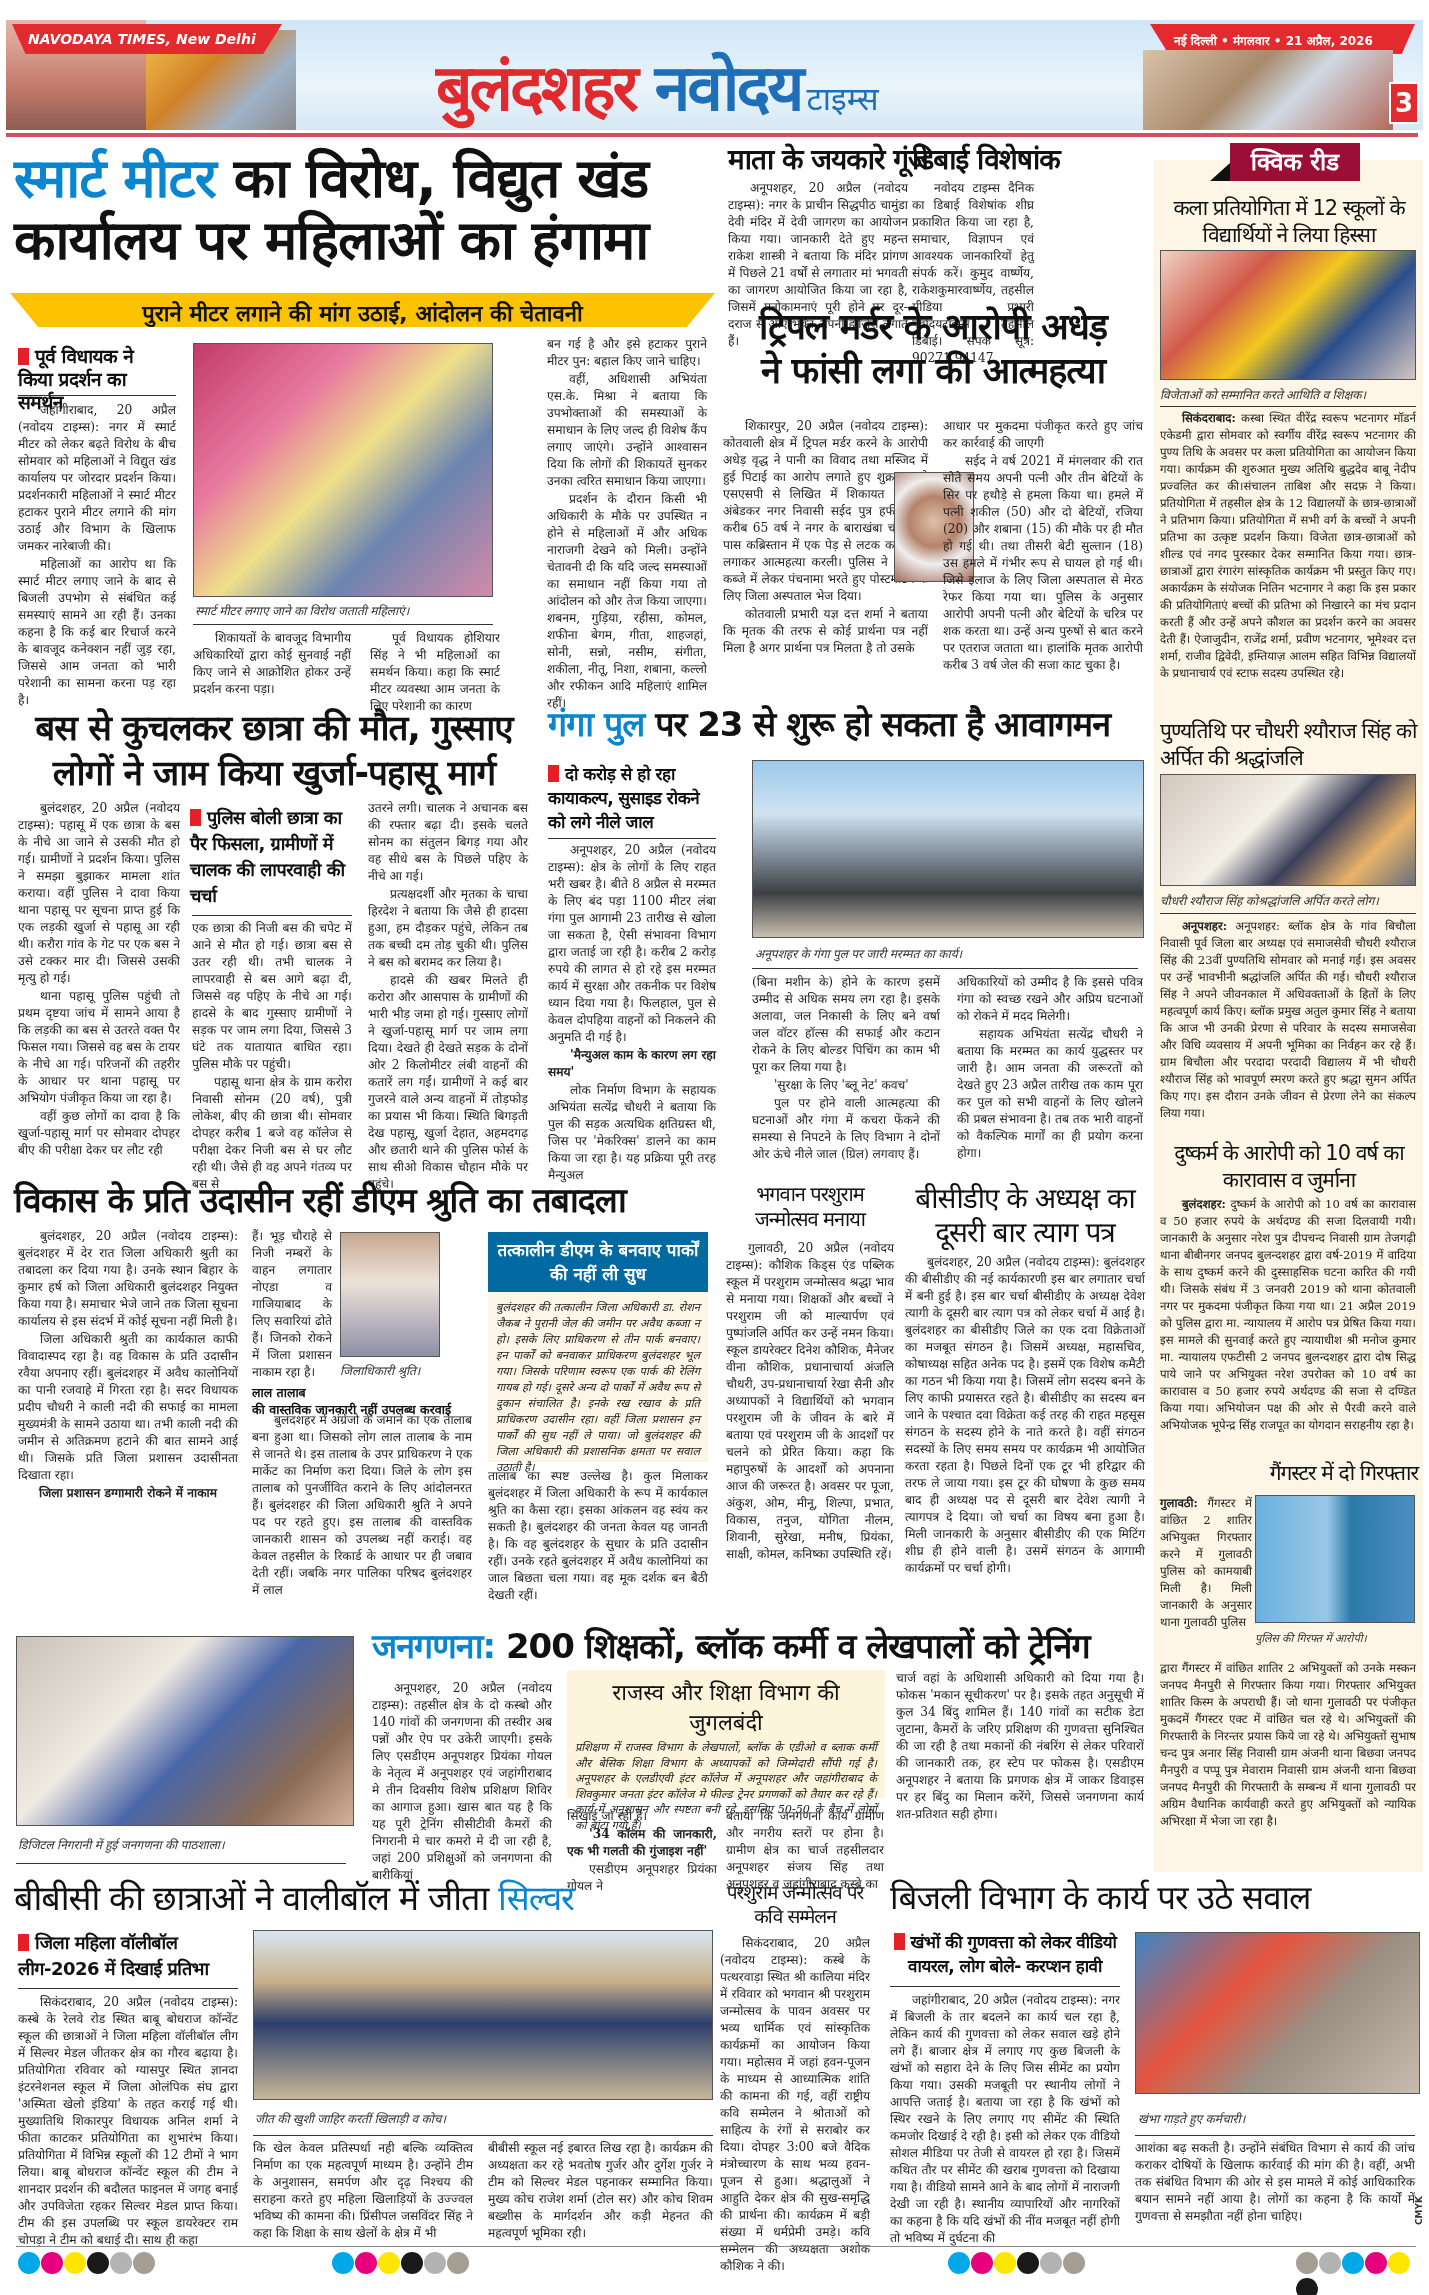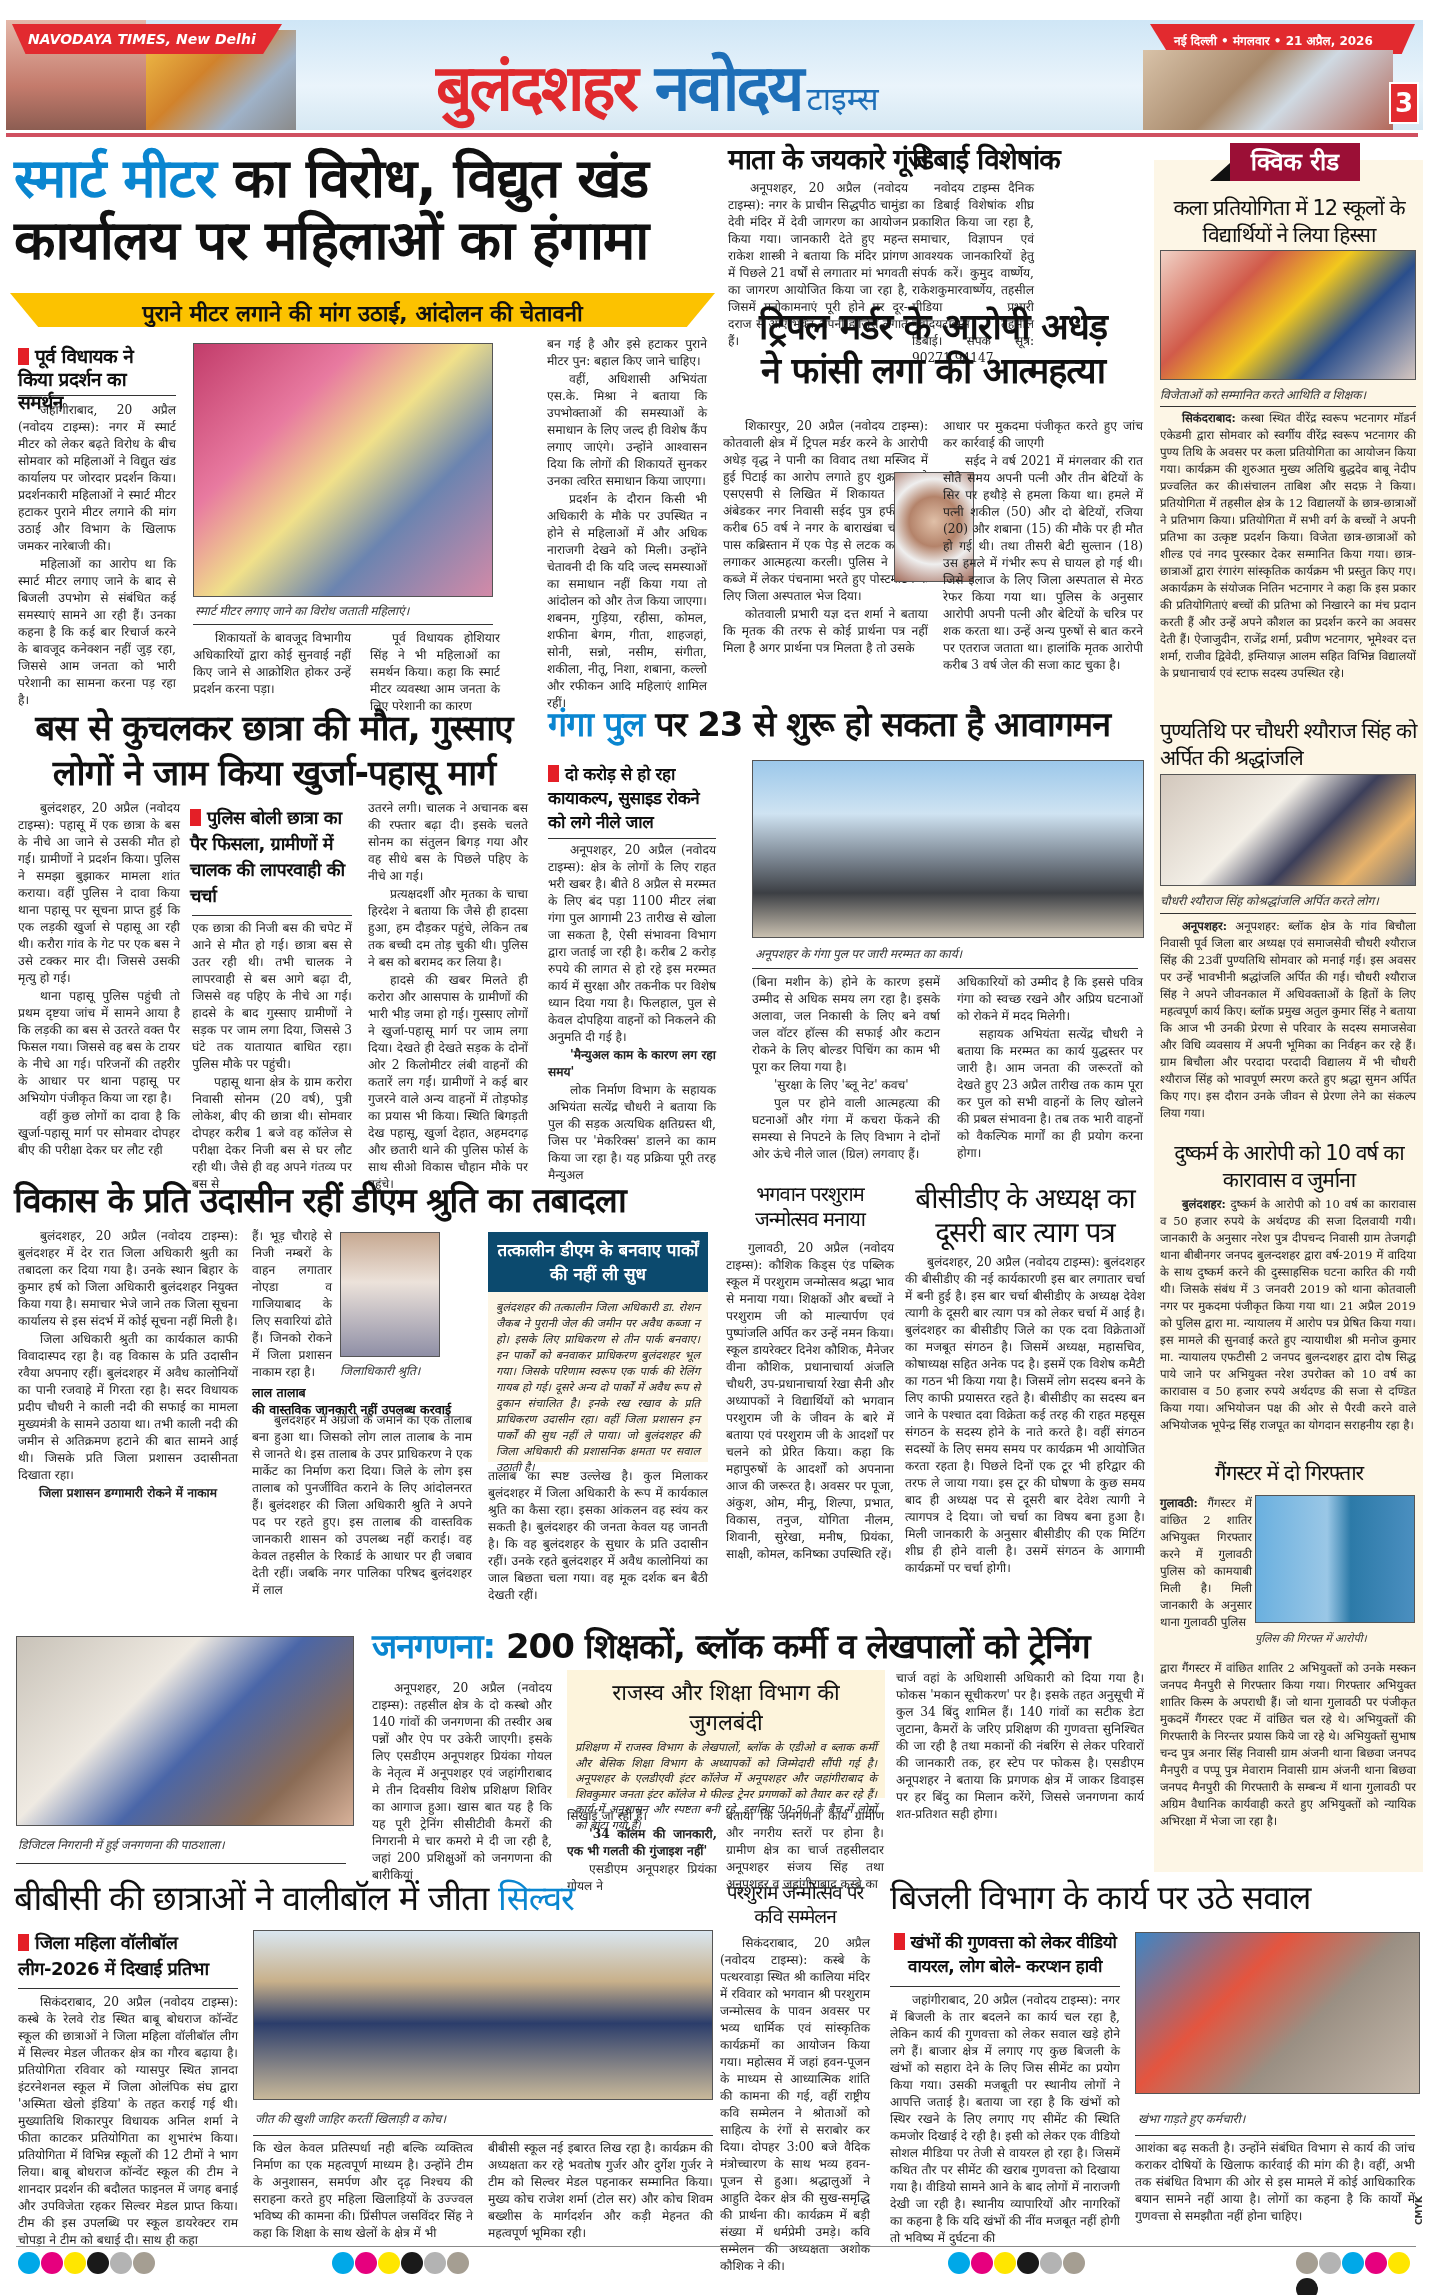--- a/index.html
+++ b/index.html
@@ -112,21 +112,21 @@
 <div class="abs rule" style="left:1160px;top:913px;width:256px;"></div>
 <div class="abs body-text" style="left:1160px;top:918px;width:256px;font-size:11.6px;">
     <p><b>अनूपशहर:</b> <span>अनूपशहर: ब्लॉक क्षेत्र के गांव बिचौला निवासी पूर्व जिला बार अध्यक्ष एवं समाजसेवी चौधरी श्यौराज सिंह की 23वीं पुण्यतिथि सोमवार को मनाई गई। इस अवसर पर उन्हें भावभीनी श्रद्धांजलि अर्पित की गई। चौधरी श्यौराज सिंह ने अपने जीवनकाल में अधिवक्ताओं के हितों के लिए महत्वपूर्ण कार्य किए। ब्लॉक प्रमुख अतुल कुमार सिंह ने बताया कि आज भी उनकी प्रेरणा से परिवार के सदस्य समाजसेवा और विधि व्यवसाय में अपनी भूमिका का निर्वहन कर रहे हैं। ग्राम बिचौला और परदादा परदादी विद्यालय में भी चौधरी श्यौराज सिंह को भावपूर्ण स्मरण करते हुए श्रद्धा सुमन अर्पित किए गए। इस दौरान उनके जीवन से प्रेरणा लेने का संकल्प लिया गया।</span></p>
   </div>
 
 <div class="abs head" style="left:1160px;top:1140px;width:258px;font-size:21px;line-height:27px;text-align:center;font-weight:400;">दुष्कर्म के आरोपी को 10 वर्ष का कारावास व जुर्माना</div>
 <div class="abs body-text" style="left:1160px;top:1196px;width:256px;font-size:11.6px;">
     <p><b>बुलंदशहर:</b> <span>दुष्कर्म के आरोपी को 10 वर्ष का कारावास व 50 हजार रुपये के अर्थदण्ड की सजा दिलवायी गयी। जानकारी के अनुसार नरेश पुत्र दीपचन्द निवासी ग्राम तेजगढ़ी थाना बीबीनगर जनपद बुलन्दशहर द्वारा वर्ष-2019 में वादिया के साथ दुष्कर्म करने की दुस्साहसिक घटना कारित की गयी थी। जिसके संबंध में 3 जनवरी 2019 को थाना कोतवाली नगर पर मुकदमा पंजीकृत किया गया था। 21 अप्रैल 2019 को पुलिस द्वारा मा. न्यायालय में आरोप पत्र प्रेषित किया गया। इस मामले की सुनवाई करते हुए न्यायाधीश श्री मनोज कुमार मा. न्यायालय एफटीसी 2 जनपद बुलन्दशहर द्वारा दोष सिद्ध पाये जाने पर अभियुक्त नरेश उपरोक्त को 10 वर्ष का कारावास व 50 हजार रुपये अर्थदण्ड की सजा से दण्डित किया गया। अभियोजन पक्ष की ओर से पैरवी करने वाले अभियोजक भूपेन्द्र सिंह राजपूत का योगदान सराहनीय रहा है।</span></p>
   </div>
 
-<div class="abs head" style="left:1160px;top:1462px;width:258px;font-size:21px;text-align:center;font-weight:400;">गैंगस्टर में दो गिरफ्तार</div>
+<div class="abs head" style="left:1160px;top:1462px;width:258px;font-size:21px;text-align:right;font-weight:400;">गैंगस्टर में दो गिरफ्तार</div>
 <div class="abs body-text" style="left:1160px;top:1495px;width:92px;font-size:11.6px;">
     <p style="text-indent:0"><b>गुलावठी:</b> <span>गैंगस्टर में वांछित 2 शातिर अभियुक्त गिरफ्तार करने में गुलावठी पुलिस को कामयाबी मिली है। मिली जानकारी के अनुसार थाना गुलावठी पुलिस</span></p>
   </div>
 <div class="abs photo gang" style="left:1255px;top:1495px;width:160px;height:128px;"></div>
 <div class="abs caption" style="left:1255px;top:1630px;font-size:11px;">पुलिस की गिरफ्त में आरोपी।</div>
 <div class="abs body-text" style="left:1160px;top:1660px;width:256px;font-size:11.6px;">
     <p style="text-indent:0">द्वारा गैंगस्टर में वांछित शातिर 2 अभियुक्तों को उनके मस्कन जनपद मैनपुरी से गिरफ्तार किया गया। गिरफ्तार अभियुक्त शातिर किस्म के अपराधी हैं। जो थाना गुलावठी पर पंजीकृत मुकदमें गैंगस्टर एक्ट में वांछित चल रहे थे। अभियुक्तों की गिरफ्तारी के निरन्तर प्रयास किये जा रहे थे। अभियुक्तों सुभाष चन्द पुत्र अनार सिंह निवासी ग्राम अंजनी थाना बिछवा जनपद मैनपुरी व पप्पू पुत्र मेवाराम निवासी ग्राम अंजनी थाना बिछवा जनपद मैनपुरी की गिरफ्तारी के सम्बन्ध में थाना गुलावठी पर अग्रिम वैधानिक कार्यवाही करते हुए अभियुक्तों को न्यायिक अभिरक्षा में भेजा जा रहा है।</p>
   </div>
 
 <div class="abs head" style="left:14px;top:706px;width:520px;font-size:35px;line-height:45px;text-align:center;">
@@ -183,21 +183,21 @@
   </div>
 <div class="abs photo dm" style="left:340px;top:1232px;width:100px;height:125px;"></div>
 <div class="abs caption" style="left:340px;top:1362px;">जिलाधिकारी श्रुति।</div>
 <div class="abs" style="left:252px;top:1384px;width:220px;font:700 12.5px 'DejaVu Serif',serif;">
   <div>लाल तालाब</div>
   <div>की वास्तविक जानकारी नहीं उपलब्ध करवाई</div>
 </div>
 <div class="abs body-text" style="left:252px;top:1412px;width:220px;">
     <p>बुलंदशहर में अंग्रेजो के जमाने का एक तालाब बना हुआ था। जिसको लोग लाल तालाब के नाम से जानते थे। इस तालाब के उपर प्राधिकरण ने एक मार्केट का निर्माण करा दिया। जिले के लोग इस तालाब को पुनर्जीवित कराने के लिए आंदोलनरत हैं। बुलंदशहर की जिला अधिकारी श्रुति ने अपने पद पर रहते हुए। इस तालाब की वास्तविक जानकारी शासन को उपलब्ध नहीं कराई। वह केवल तहसील के रिकार्ड के आधार पर ही जबाव देती रहीं। जबकि नगर पालिका परिषद बुलंदशहर में लाल</p>
   </div>
-<div class="abs" style="left:488px;top:1232px;width:220px;height:60px;background:#0c4a6e;color:#fff;font:700 17px 'DejaVu Sans',sans-serif;text-align:center;padding-top:6px;line-height:24px;">तत्कालीन डीएम के बनवाए पार्कों की नहीं ली सुध</div>
+<div class="abs" style="left:488px;top:1232px;width:220px;height:60px;background:#0369a1;color:#fff;font:700 17px 'DejaVu Sans',sans-serif;text-align:center;padding-top:6px;line-height:24px;">तत्कालीन डीएम के बनवाए पार्कों की नहीं ली सुध</div>
 <div class="abs" style="left:488px;top:1292px;width:220px;height:170px;background:#fdf6e6;padding:8px;">
   <div class="body-text" style="font-size:11.2px;font-style:italic;line-height:16px;">बुलंदशहर की तत्कालीन जिला अधिकारी डा. रोशन जैकब ने पुरानी जेल की जमीन पर अवैध कब्जा न हो। इसके लिए प्राधिकरण से तीन पार्क बनवाए। इन पार्कों को बनवाकर प्राधिकरण बुलंदशहर भूल गया। जिसके परिणाम स्वरूप एक पार्क की रेलिंग गायब हो गई। दूसरे अन्य दो पार्कों में अवैध रूप से दुकान संचालित है। इनके रख रखाव के प्रति प्राधिकरण उदासीन रहा। वहीं जिला प्रशासन इन पार्कों की सुध नहीं ले पाया। जो बुलंदशहर की जिला अधिकारी की प्रशासनिक क्षमता पर सवाल उठाती है।</div>
 </div>
 <div class="abs body-text" style="left:488px;top:1468px;width:220px;">
     <p style="text-indent:0">तालाब का स्पष्ट उल्लेख है। कुल मिलाकर बुलंदशहर में जिला अधिकारी के रूप में कार्यकाल श्रुति का कैसा रहा। इसका आंकलन वह स्वंय कर सकती है। बुलंदशहर की जनता केवल यह जानती है। कि वह बुलंदशहर के सुधार के प्रति उदासीन रहीं। उनके रहते बुलंदशहर में अवैध कालोनियां का जाल बिछता चला गया। वह मूक दर्शक बन बैठी देखती रहीं।</p>
   </div>
 
 <div class="abs head" style="left:726px;top:1182px;width:168px;font-size:20px;line-height:25px;text-align:center;font-weight:400;">भगवान परशुराम जन्मोत्सव मनाया</div>
 <div class="abs body-text" style="left:726px;top:1240px;width:168px;">
     <p>गुलावठी, 20 अप्रैल (नवोदय टाइम्स): कौशिक किड्स एंड पब्लिक स्कूल में परशुराम जन्मोत्सव श्रद्धा भाव से मनाया गया। शिक्षकों और बच्चों ने परशुराम जी को माल्यार्पण एवं पुष्पांजलि अर्पित कर उन्हें नमन किया। स्कूल डायरेक्टर दिनेश कौशिक, मैनेजर वीना कौशिक, प्रधानाचार्या अंजलि चौधरी, उप-प्रधानाचार्या रेखा सैनी और अध्यापकों ने विद्यार्थियों को भगवान परशुराम जी के जीवन के बारे में बताया एवं परशुराम जी के आदर्शों पर चलने को प्रेरित किया। कहा कि महापुरुषों के आदर्शों को अपनाना आज की जरूरत है। अवसर पर पूजा, अंकुश, ओम, मीनू, शिल्पा, प्रभात, विकास, तनुज, योगिता नीलम, शिवानी, सुरेखा, मनीष, प्रियंका, साक्षी, कोमल, कनिष्का उपस्थिति रहें।</p>

